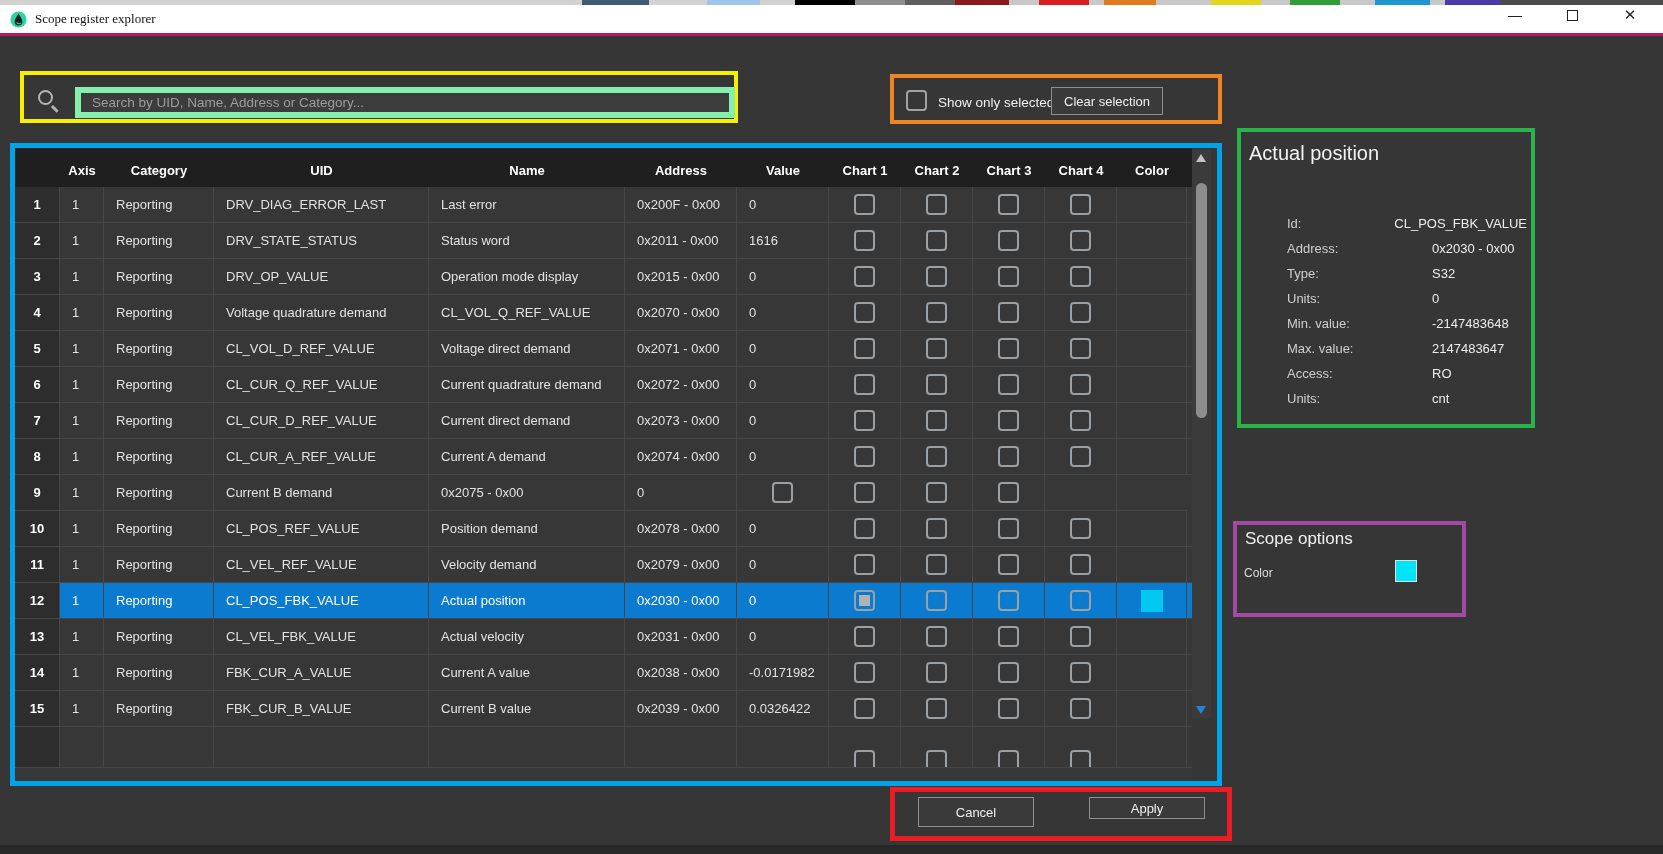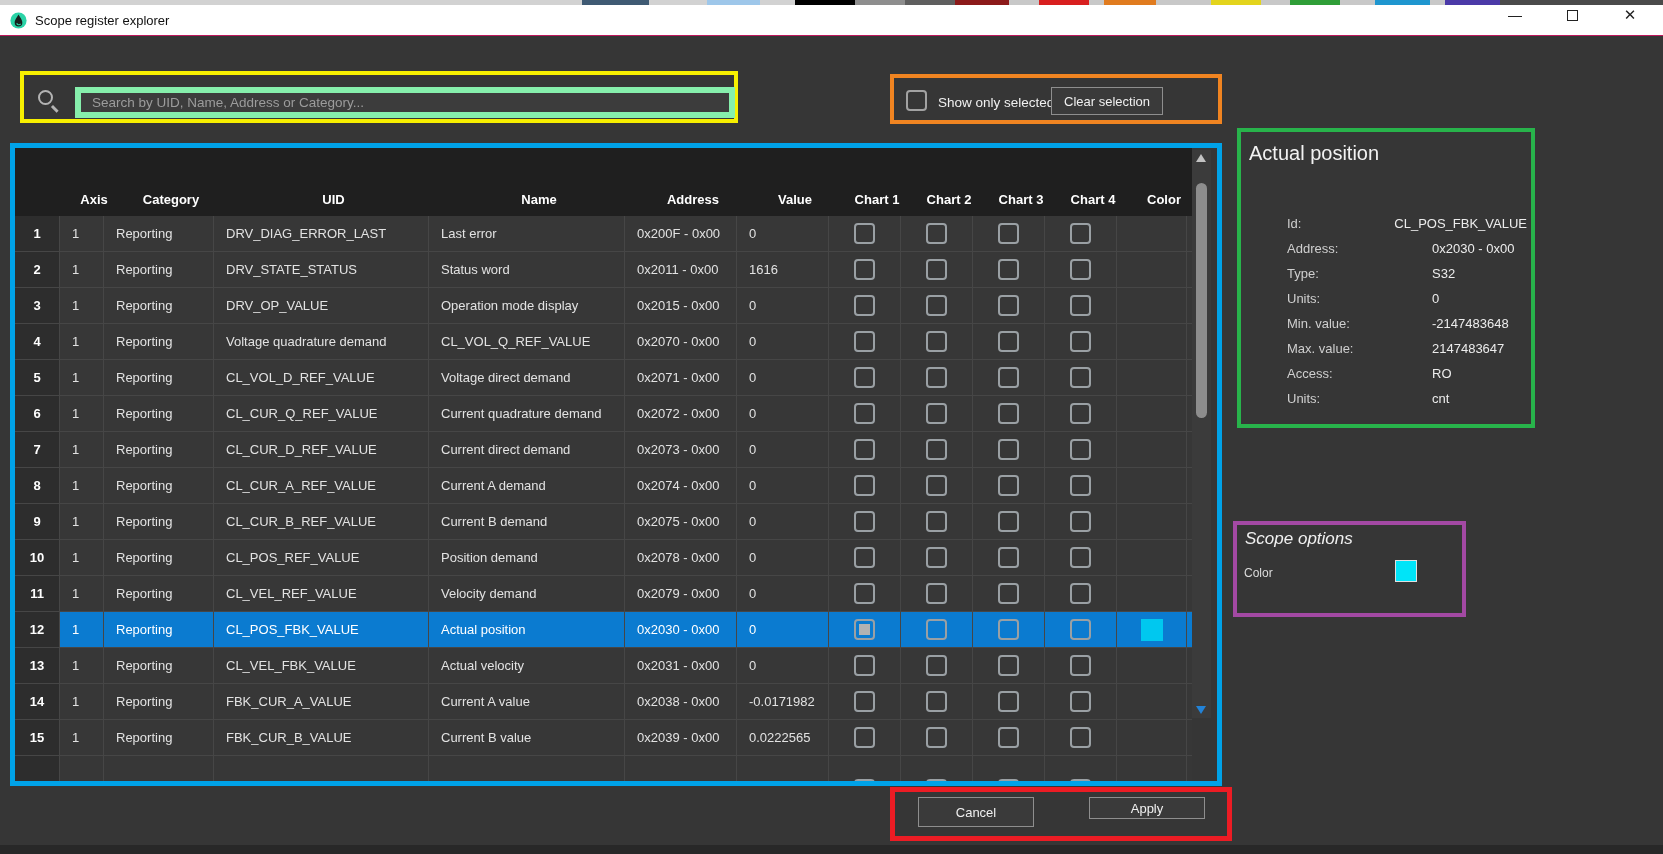--- a/index.html
+++ b/index.html
@@ -14,21 +14,21 @@
       #9ec7ea 42.5%,#9ec7ea 45.7%,#d2d2d2 45.7%,#d2d2d2 47.8%,#000 47.8%,#000 51.4%,
       #8e8e8e 51.4%,#8e8e8e 54.4%,#5f5f5f 54.4%,#5f5f5f 57.4%,#8c1a1a 57.4%,#8c1a1a 60.7%,
       #c8c8c8 60.7%,#c8c8c8 62.5%,#d81f1f 62.5%,#d81f1f 65.5%,#c8c8c8 65.5%,#c8c8c8 66.4%,
       #e07b1f 66.4%,#e07b1f 69.5%,#c8c8c8 69.5%,#c8c8c8 72.8%,#e3d41d 72.8%,#e3d41d 75.8%,
       #c8c8c8 75.8%,#c8c8c8 77.6%,#2f9e38 77.6%,#2f9e38 80.6%,#c8c8c8 80.6%,#c8c8c8 82.7%,
       #1f96cf 82.7%,#1f96cf 86%,#c8c8c8 86%,#c8c8c8 86.9%,#4b3aa8 86.9%,#4b3aa8 90.2%,
       #4a4a4a 90.2%,#4a4a4a 100%); }
 
   
   .titlebar { position:absolute; left:0; top:5px; width:1663px; height:31px; background:#fff;
-    display:flex; align-items:center; border-bottom:1px solid #be185d; }
+    display:flex; align-items:center; border-bottom:3px solid #be185d;font-family:Liberation Serif, serif; }
   .app-icon { width:17px; height:17px; margin-left:10px; }
   .title-text { margin-left:8px; font-size:13px; color:#111; }
   .win-btn { position:absolute; top:0; width:46px; height:30px; display:flex; align-items:center;
     justify-content:center; color:#222; font-size:14px; cursor:default; }
   .win-min { left:1492px; }
   .win-max { left:1549px; }
   .win-close { left:1607px; font-size:15px; }
   .max-glyph { width:11px; height:11px; border:1.4px solid #222; display:block; }
 
   
@@ -50,21 +50,21 @@
   .filter-label { position:absolute; left:938px; top:95px; font-size:13.5px; color:#f0f0f0; }
   .btn { background:#3a3a3a; border:1px solid #8e8e8e; color:#f0f0f0; font-size:13px;
     display:flex; align-items:center; justify-content:center; font-family:"Liberation Sans",sans-serif; }
   .clear-btn { position:absolute; left:1051px; top:87px; width:112px; height:28px; }
 
   
   .table-wrap { position:absolute; left:15px; top:148px; width:1177px; height:633px;
     background:#373737; overflow:hidden; }
   .tr, .thead { display:grid;
     grid-template-columns:45px 44px 110px 215px 196px 112px 92px 72px 72px 72px 72px 70px 1fr; }
-  .thead { height:68px; background:#1f1f1f; color:#fff; font-weight:bold; font-size:13px;padding-left:12px; }
+  .thead { height:39px; background:#1f1f1f; color:#fff; font-weight:bold; font-size:13px; }
   .thead .th { display:flex; align-items:flex-end; justify-content:center; padding-bottom:9px; }
   .tr { height:36px; font-size:13px; color:#e2e2e2; }
   .tr .td { border-right:1px solid #464646; border-bottom:1px solid #464646;
     display:flex; align-items:center; overflow:hidden; white-space:nowrap; }
   .td.num { justify-content:center; font-weight:bold; color:#fff; background:#2d2d2d; }
   .td.axis,.td.category,.td.uid,.td.name,.td.address,.td.value { padding-left:12px; }
   .td.chart,.td.colorcell { justify-content:center; }
   .td.filler { border-right:none; }
   .tr.selected .td { background:var(--sel); color:#fff; }
   .tr.selected .td.num { background:#2d2d2d; }
@@ -84,21 +84,21 @@
     border-left:5.5px solid transparent; border-right:5.5px solid transparent; border-top:8px solid #2283d8; }
 
   
   .detail-title { position:absolute; left:1249px; top:142px; font-size:20px; color:#f2f2f2; }
   .detail-rows { position:absolute; left:1287px; top:206px; width:240px; }
   .detail-row { display:flex; height:25px; align-items:flex-end; }
   .detail-label { width:145px; font-size:13px; color:#cfcfcf; }
   .detail-value { font-size:13px; color:#ececec; }
 
   
-  .scope-title { position:absolute; left:1245px; top:529px; font-size:17px; color:#f0f0f0;font-style:italic; }
+  .scope-title { position:absolute; left:1245px; top:529px; font-size:17px; color:#f0f0f0; }
   .scope-color-label { position:absolute; left:1244px; top:566px; font-size:12px; color:#dcdcdc; }
   .scope-swatch { position:absolute; left:1395px; top:560px; width:22px; height:22px; border:1px solid #e0e0e0; }
 
   
   .cancel-btn { position:absolute; left:918px; top:797px; width:116px; height:30px; }
   .apply-btn { position:absolute; left:1089px; top:797px; width:116px; height:22px; }
 
   .bottom-strip { position:absolute; left:0; top:845px; width:1663px; height:9px; background:#282828; }
 </style>
 </head>
@@ -329,21 +329,20 @@
           <div class="td chart">
             <div class="cb"></div>
           </div>
           <div class="td colorcell"></div>
           <div class="td filler"></div>
         </div>
         <div class="tr">
           <div class="td num">9</div>
           <div class="td axis">1</div>
           <div class="td category">Reporting</div>
-          <div class="td uid">CL_CUR_B_REF_VALUE</div>
           <div class="td name">Current B demand</div>
           <div class="td address">0x2075 - 0x00</div>
           <div class="td value">0</div>
           <div class="td chart">
             <div class="cb"></div>
           </div>
           <div class="td chart">
             <div class="cb"></div>
           </div>
           <div class="td chart">
@@ -472,21 +471,21 @@
           <div class="td colorcell"></div>
           <div class="td filler"></div>
         </div>
         <div class="tr">
           <div class="td num">15</div>
           <div class="td axis">1</div>
           <div class="td category">Reporting</div>
           <div class="td uid">FBK_CUR_B_VALUE</div>
           <div class="td name">Current B value</div>
           <div class="td address">0x2039 - 0x00</div>
-          <div class="td value">0.0222565</div>
+          <div class="td value">0.0326422</div>
           <div class="td chart">
             <div class="cb"></div>
           </div>
           <div class="td chart">
             <div class="cb"></div>
           </div>
           <div class="td chart">
             <div class="cb"></div>
           </div>
           <div class="td chart">

